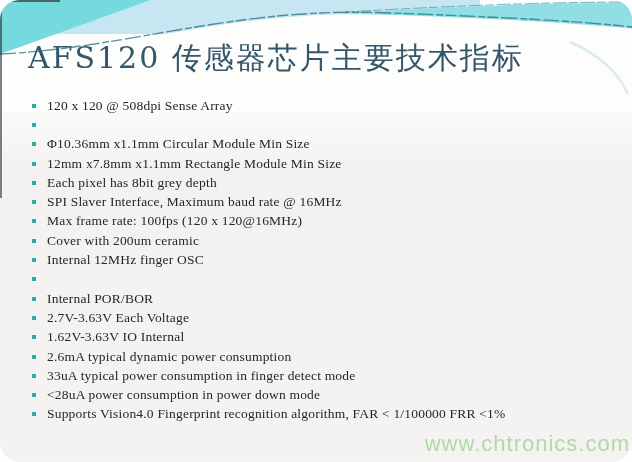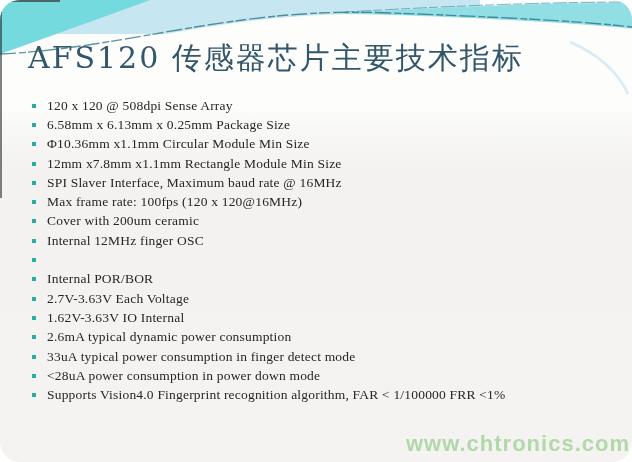--- a/index.html
+++ b/index.html
@@ -29,21 +29,21 @@
     background:var(--color-bullet);
   }
   .btext {
     font-size:13.5px; letter-spacing:0.2px; white-space:nowrap;
     color:var(--color-text);
   }
   .watermark {
     position:absolute; right:2px; bottom:5px;
     font-family:"Liberation Sans", sans-serif;
     font-size:22px; letter-spacing:1px;
-    color:var(--color-watermark); opacity:0.85;font-weight:bold;
+    color:var(--color-watermark); opacity:0.85;
   }
 </style>
 </head>
 <body>
 
 <div class="slide">
 
   <svg class="wave" width="632" height="112" viewBox="0 0 632 112" aria-hidden="true">
     <rect x="0" y="0" width="632" height="34" fill="var(--color-wave-sky)"></rect>
     <path d="M0,0 L150,0 C95,20 45,38 0,54 Z" fill="var(--color-wave-cyan)"></path>
@@ -60,29 +60,32 @@
 
   <h1 class="title">AFS120 传感器芯片主要技术指标</h1>
 
   <ul class="bullets">
       <li class="bullet-item">
     <span class="marker"></span>
     <span class="btext">120 x 120 @ 508dpi Sense Array</span>
   </li>
       <li class="bullet-item">
     <span class="marker"></span>
-    <span class="btext">6.58mm x 6.13mm x 0.25mm Package Size</span>
   </li>
       <li class="bullet-item">
     <span class="marker"></span>
     <span class="btext">Φ10.36mm x1.1mm Circular Module Min Size</span>
   </li>
       <li class="bullet-item">
     <span class="marker"></span>
     <span class="btext">12mm x7.8mm x1.1mm Rectangle Module Min Size</span>
+  </li>
+      <li class="bullet-item">
+    <span class="marker"></span>
+    <span class="btext">Each pixel has 8bit grey depth</span>
   </li>
       <li class="bullet-item">
     <span class="marker"></span>
     <span class="btext">SPI Slaver Interface, Maximum baud rate @ 16MHz</span>
   </li>
       <li class="bullet-item">
     <span class="marker"></span>
     <span class="btext">Max frame rate: 100fps (120 x 120@16MHz)</span>
   </li>
       <li class="bullet-item">

